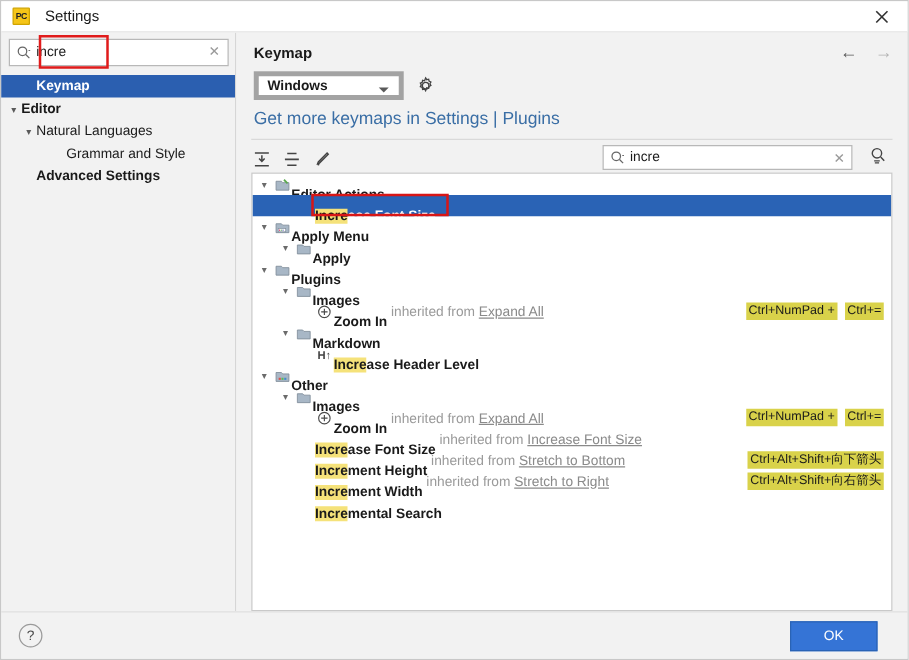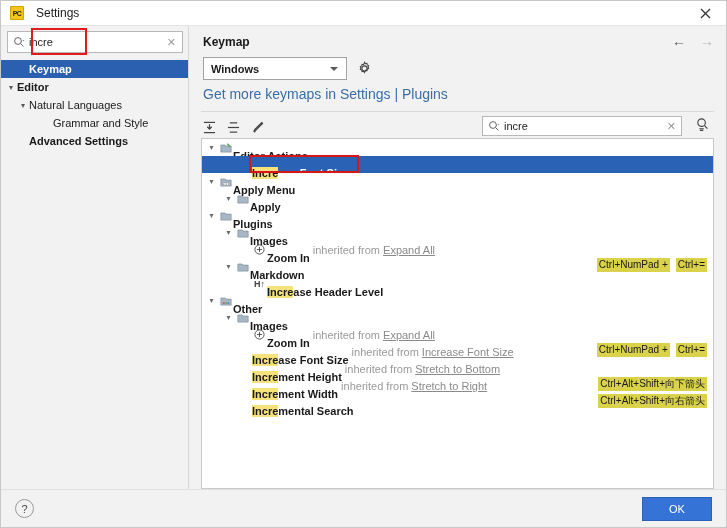--- a/index.html
+++ b/index.html
@@ -157,23 +157,23 @@
   .nav-arrows span { font-size: 14px; line-height: 14px; cursor: pointer; }
   .arrow-back { color: #5a5a5a; }
   .arrow-fwd { color: #b4b4b4; }
 
   .keymap-row {
     display: flex; align-items: center;
     padding: 4px 0 0 14px;
     gap: 10px;
   }
   .combo {
-    width: 144px; height: 23px;
+    width: 120px; height: 23px;
     background: #fff;
-    border: 1px solid #a3a3a3;
+    border: 4px solid #a3a3a3;
     display: flex; align-items: center;
     position: relative;
     cursor: pointer;
   }
   .combo .cval {
     margin-left: 7px; font-size: 11px; font-weight: bold; color: #1a1a1a;
   }
   .combo .carrow {
     position: absolute; right: 8px; top: 9px;
     width: 0; height: 0;
@@ -246,21 +246,21 @@
   .chevt {
     width: 13px; display:flex; align-items:center; justify-content:center;
     color:#6b6b6b; font-size:8px; flex: 0 0 auto;
   }
   .ico { width: 15px; flex: 0 0 auto; display:flex; align-items:center; justify-content:center; }
   .tlabel { font-weight: bold; color: #1a1a1a; margin-top: 16px; }
   .hl { background: #f5e27a; font-weight: bold; color:#1a1a1a; padding: 0 0px; }
   .inh { color: #9a9a9a; font-weight: normal; margin: 0 3px; }
   .inhlink { color: #8a8a8a; text-decoration: underline; font-weight: normal; cursor: pointer; }
   .shortcuts {
-    position: absolute; right: 6px; top: 17px;
+    position: absolute; right: 6px; top: 1px;
     display: flex; gap: 6px; align-items: center;
   }
   .sc {
     background: #d9d24a;
     color: #1a1a1a;
     font-size: 10px;
     padding: 0 2px;
     line-height: 14px;
     height: 14px;
     white-space: nowrap;
@@ -282,21 +282,21 @@
     position: relative;
     background: #f2f2f2;
     border-top: 1px solid #e0e0e0;
   }
   .help-btn {
     width: 19px; height: 19px; border-radius: 50%;
     border: 1px solid #9a9a9a;
     display:flex; align-items:center; justify-content:center;
     font-size: 11px; color: #4a4a4a; cursor: pointer;
   }
-  .btns { position:absolute; right: 14px; display:flex; gap: 6px; align-items: flex-end; }
+  .btns { position:absolute; right: 24px; display:flex; gap: 6px; align-items: flex-end; }
   .btn {
     height: 24px; min-width: 70px;
     font-size: 11px;
     display:flex; align-items:center; justify-content:center;
     border: 1px solid #b8b8b8;
     background: #fdfdfd;
     color: #1a1a1a;
     cursor: pointer;
   }
   .btn.primary { background: #3574d6; border-color:#2a63b5; color:#ffffff; }

